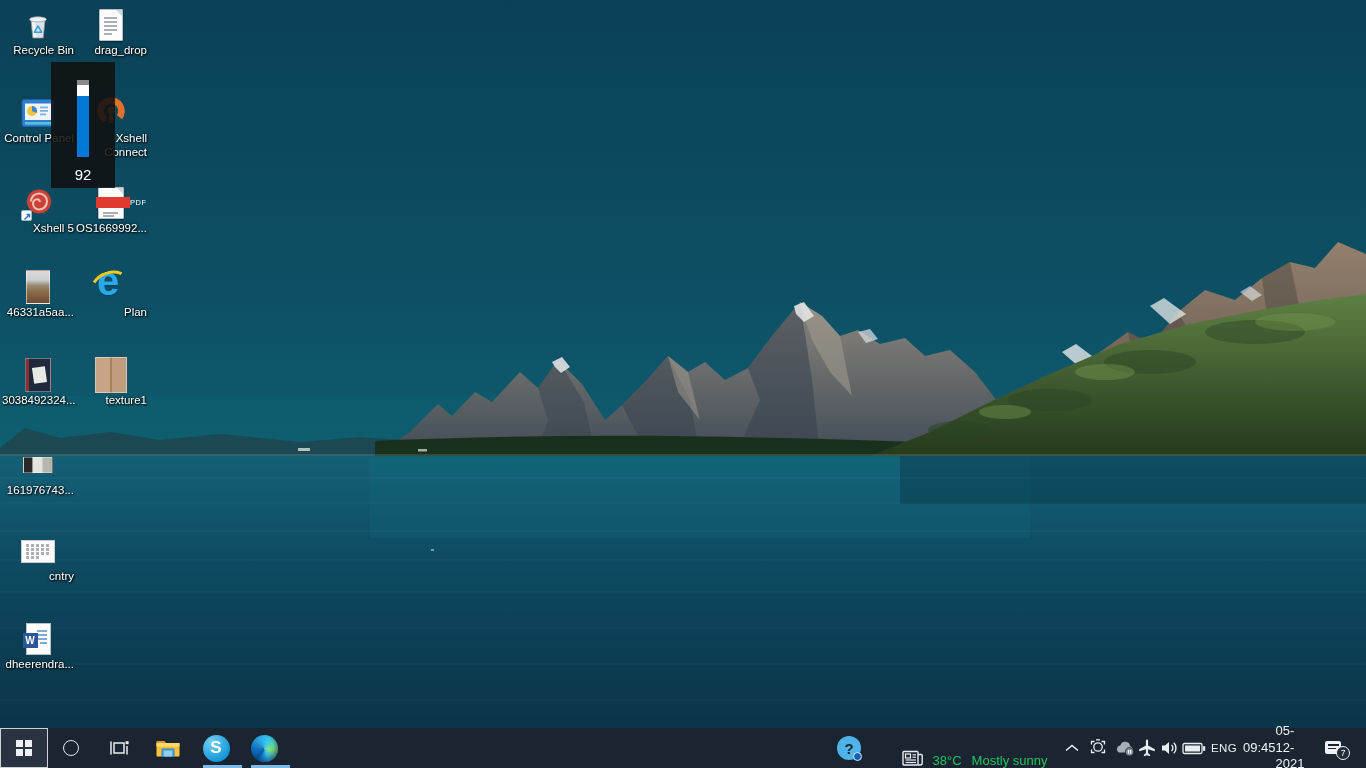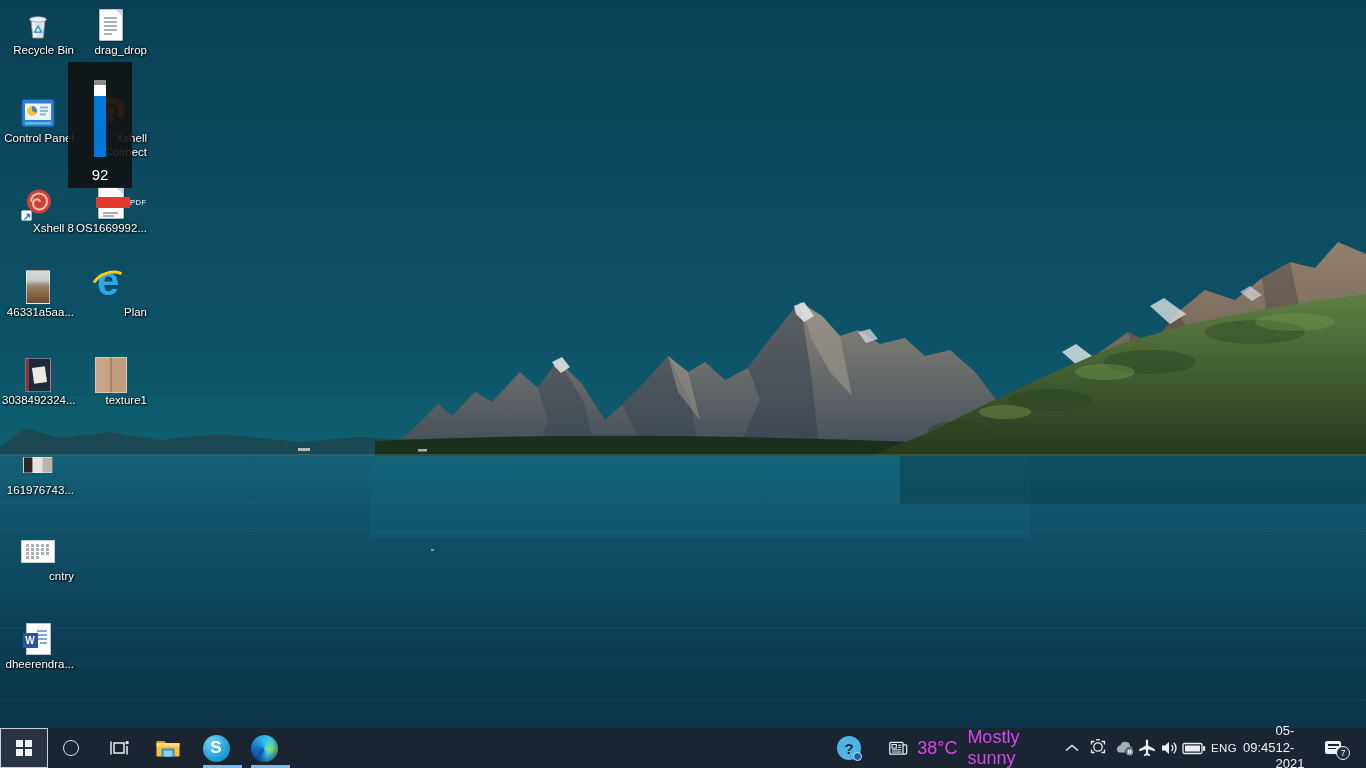--- a/index.html
+++ b/index.html
@@ -43,21 +43,21 @@
   .wordpage{width:25px;height:32px;background:#fff;border:1px solid #b9c0c6;position:relative;}
   .wordpage .wln{position:absolute;right:3px;height:1.8px;width:10px;background:#7fa9d9;}
   .wbox{position:absolute;left:-4px;top:9px;width:15px;height:15px;background:#2b5797;color:#fff;
     font-size:10px;font-weight:bold;text-align:center;line-height:15px;}
   .shortcut{position:absolute;left:1px;bottom:1px;width:11px;height:11px;background:#fff;border-radius:2px;
     border:1px solid #9fb6c9;}
   .shortcut svg{position:absolute;left:1px;top:1px;}
 
   
   #osd{position:absolute;left:51px;top:62px;width:64px;height:126px;background:rgba(16,16,16,.87);
-    z-index:5;margin-left:17px;}
+    z-index:5;}
   #osd .track{position:absolute;left:26px;top:18px;width:12px;height:77px;}
   #osd .t-rest{position:absolute;left:0;top:0;width:12px;height:5px;background:#8a8a8a;}
   #osd .t-thumb{position:absolute;left:0;top:5px;width:12px;height:11px;background:#ffffff;}
   #osd .t-fill{position:absolute;left:0;top:16px;width:12px;height:61px;background:#0078d7;}
   #osd .val{position:absolute;left:0;top:104px;width:64px;text-align:center;color:#fff;font-size:15px;}
 
   
   #taskbar{position:absolute;left:0;bottom:0;width:1366px;height:40px;background:#1b2531;z-index:10;}
   .tb{position:absolute;top:0;height:40px;display:flex;align-items:center;justify-content:center;cursor:pointer;}
   #start{left:0;width:48px;background:#2a3441;border:1px solid #cdd2d8;}
@@ -74,21 +74,21 @@
   #edge{left:240px;width:48px;}
   .edge-c{width:27px;height:27px;border-radius:50%;
     background:conic-gradient(from 215deg,#0b59a6 0deg,#1172c4 55deg,#2aa0dd 110deg,#36c6f4 160deg,#57d8b8 205deg,#8ce26a 245deg,#36c6f4 305deg,#0b59a6 360deg);
     box-shadow:inset -2px -3px 5px rgba(5,40,90,.55);}
   .underline{position:absolute;bottom:0;height:3px;width:39px;background:#7cb9e8;}
   #help{left:834px;width:30px;}
   .help-c{position:relative;width:24px;height:24px;border-radius:50%;background:#4fb3e8;
     color:#14242f;font-size:15px;font-weight:bold;display:flex;align-items:center;justify-content:center;}
   .help-b{position:absolute;right:-1px;bottom:-1px;width:9px;height:9px;border-radius:50%;
     background:#0c63b8;border:1px solid #dceefb;}
-  #weather{left:888px;width:172px;gap:8px;color:#d946ef;font-size:18px;}
+  #weather{left:888px;width:172px;gap:8px;color:#22c55e;font-size:13px;align-items:flex-end;}
   #weather .cond{margin-left:2px;}
   #chevron{left:1060px;width:24px;}
   #trayicon1{left:1086px;width:24px;}
   #onedrive{left:1111px;width:26px;}
   #airplane{left:1136px;width:22px;}
   #volume{left:1157px;width:24px;}
   #battery{left:1181px;width:26px;}
   #lang{left:1207px;width:34px;color:#edf1f5;font-size:11.5px;letter-spacing:.3px;}
   #clock{left:1243px;width:70px;flex-direction:row;color:#edf1f5;font-size:13px;line-height:1.3;}
   #action{left:1318px;width:34px;}
@@ -240,21 +240,21 @@
       <svg width="36" height="36" viewBox="0 0 36 36">
         <circle cx="19" cy="16.5" r="12" fill="#cc4136"></circle>
         <path d="M11 16.5 a8 8 0 1 1 8 8 a6 6 0 0 1 -6 -6 a4.2 4.2 0 0 1 4.2 -4.2 a2.6 2.6 0 0 1 2.6 2.6" fill="none" stroke="#f2beb5" stroke-width="2.1"></path>
       </svg>
       <span class="shortcut">
         <svg width="9" height="9" viewBox="0 0 9 9">
           <path d="M1.5 7.5 L6.5 2.5 M3.5 2.5 h3 v3" fill="none" stroke="#2b6fd4" stroke-width="1.4"></path>
         </svg>
       </span>
     </div>
-    <div class="ilabel">Xshell 8</div>
+    <div class="ilabel">Xshell 5</div>
   </div>
 
   <div class="cell" style="left:73px;top:184px">
     <div class="slot">
       <div class="page" style="width:26px">
           <span class="fold"></span>
         <span class="pdf-band">PDF</span>
         <span class="ln" style="top:24px"></span>
           <span class="ln" style="top:27px;right:9px"></span>
       </div>

